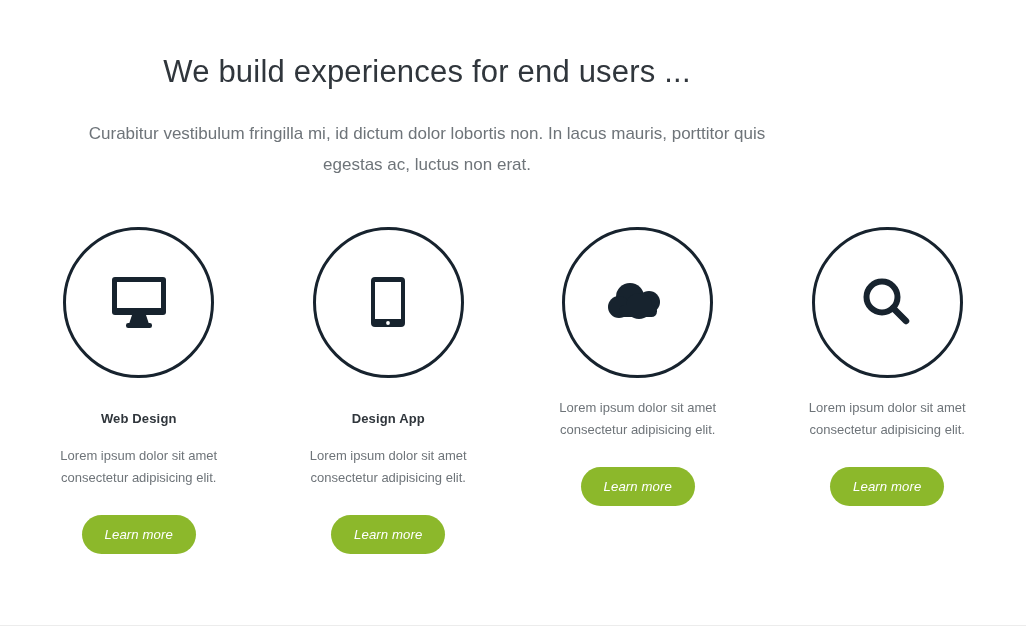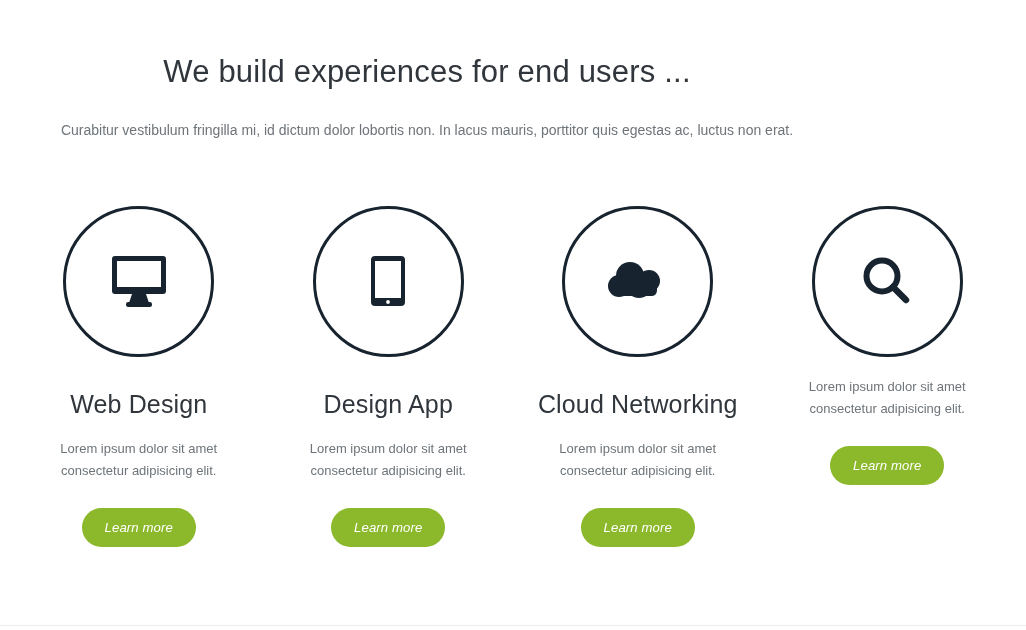--- a/index.html
+++ b/index.html
@@ -29,23 +29,23 @@
 
   .intro-heading {
     font-size: 31px;
     font-weight: 300;
     color: #30363c;
     letter-spacing: 0.2px;
     line-height: 1.28;
   }
 
   .intro-sub {
-    margin: 26px auto 16px;
+    margin: 26px auto 0;
     width: 740px;
-    font-size: 14px;
+    font-size: 17px;
     font-weight: 400;
     line-height: 1.85;
     color: #6e7479;
   }
 
   
   .services {
     margin-top: 46px;
     display: flex;
     width: 1026px;
@@ -68,22 +68,22 @@
     display: flex;
     align-items: center;
     justify-content: center;
     background: #ffffff;
   }
 
   .icon-ring svg { display: block; }
 
   .service-title {
     margin-top: 33px;
-    font-size: 25px;
-    font-weight: 400;
+    font-size: 13px;
+    font-weight: 700;
     color: #30363c;
     letter-spacing: 0.15px;
   }
 
   .service-desc {
     margin-top: 19px;
     width: 200px;
     font-size: 13px;
     line-height: 1.72;
     color: #6e7479;
@@ -164,21 +164,20 @@
         <svg width="66" height="48" viewBox="0 0 66 48">
           <g fill="#17232e">
             <circle cx="25" cy="19" r="14"></circle>
             <circle cx="44" cy="24" r="11"></circle>
             <circle cx="14" cy="29" r="11"></circle>
             <circle cx="34" cy="28" r="13"></circle>
             <rect x="14" y="27" width="38" height="12" rx="5.5"></rect>
           </g>
         </svg>
       </div>
-      <div class="service-title">Cloud Networking</div>
       <div class="service-desc">Lorem ipsum dolor sit amet consectetur adipisicing elit.</div>
       <button class="learn-btn">Learn more</button>
     </div>
 
     <div class="service">
       <div class="icon-ring">
         <svg width="56" height="56" viewBox="0 0 56 56">
           <circle cx="23" cy="23" r="15.5" fill="none" stroke="#17232e" stroke-width="6"></circle>
           <line x1="34" y1="34" x2="47" y2="47" stroke="#17232e" stroke-width="6.5" stroke-linecap="round"></line>
         </svg>

